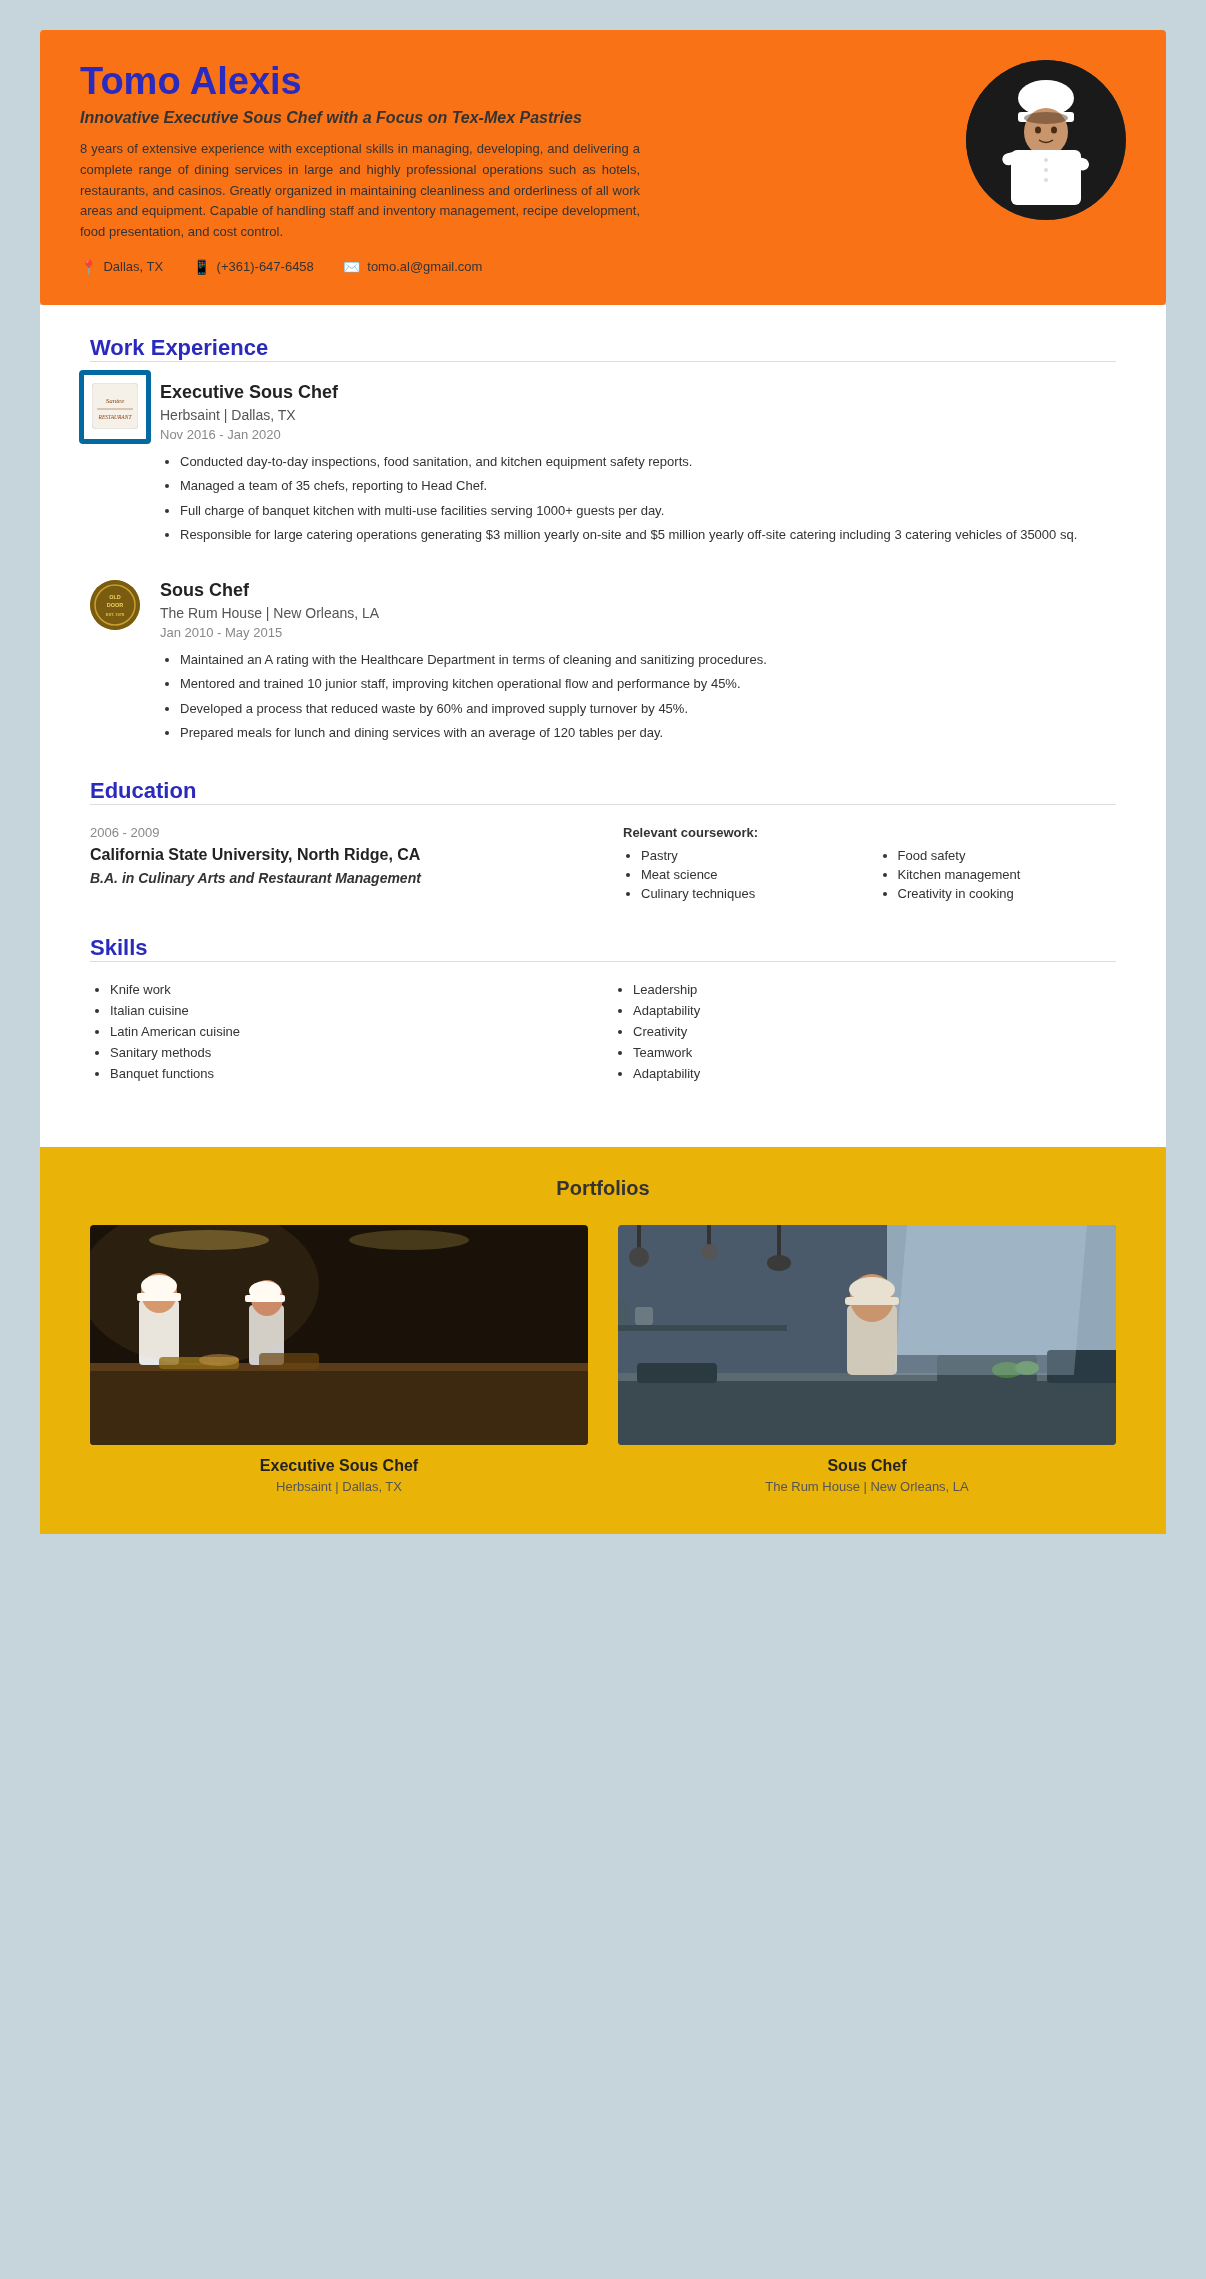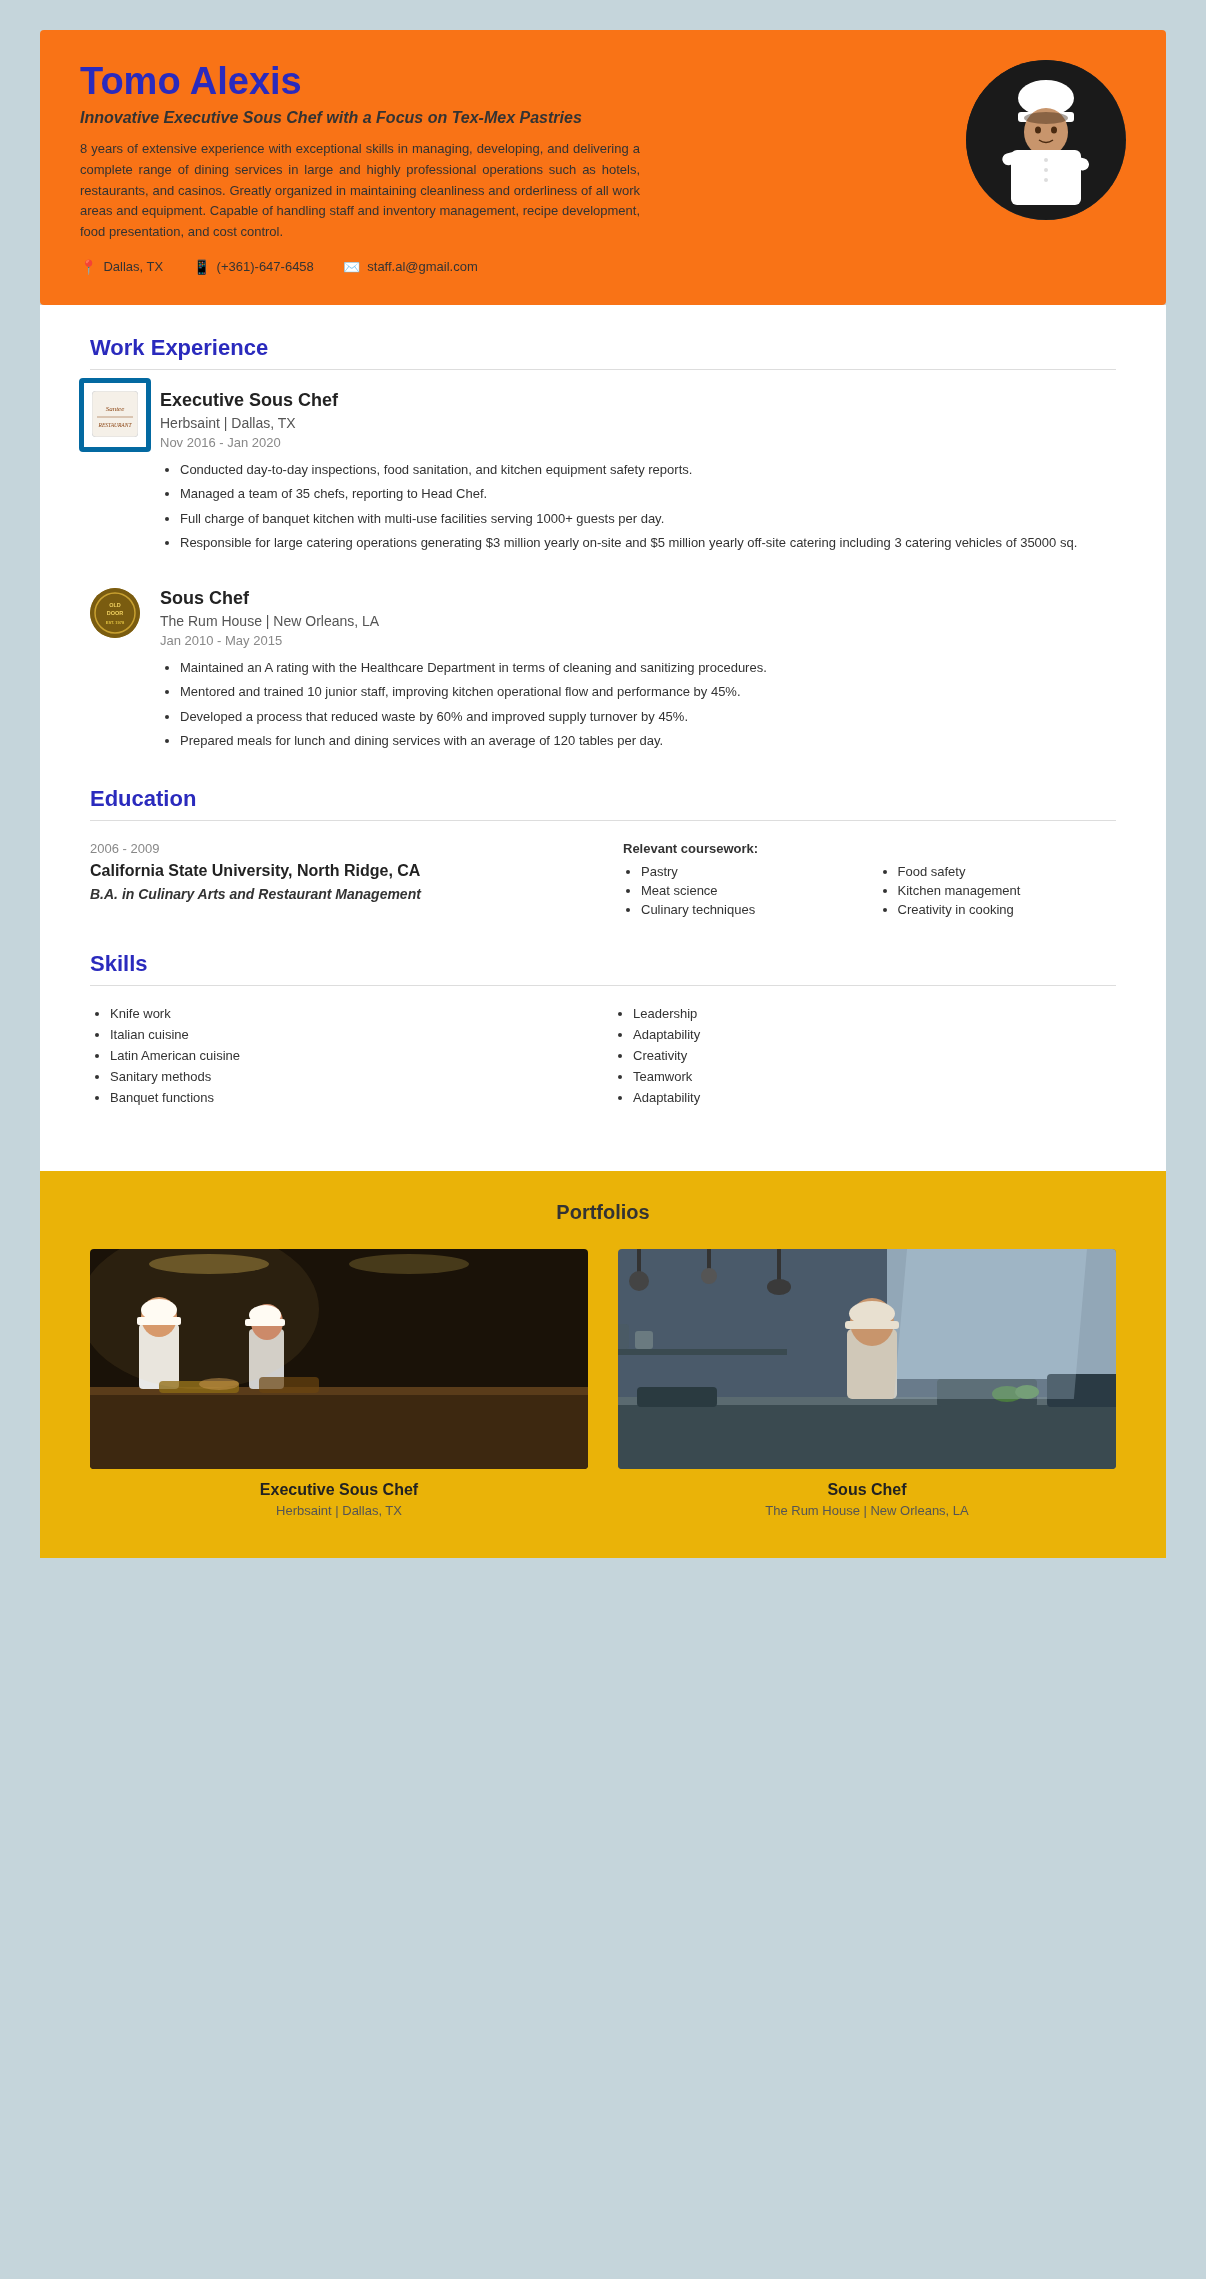--- a/index.html
+++ b/index.html
@@ -86,21 +86,20 @@
     .main-content {
       background: white;
       padding: 30px 50px;
     }
 
     
     .section-header {
       font-size: 22px;
       font-weight: bold;
       color: #2a2abd;
-      padding-bottom: 8px;
       border-bottom: 1px solid #ddd;
       margin-bottom: 20px;
     }
 
     
     .section { margin-bottom: 30px; }
 
     .job-entry {
       display: flex;
       gap: 20px;
@@ -249,21 +248,21 @@
         <div class="contact-item">
           <span class="contact-icon">📍</span>
           <span>Dallas, TX</span>
         </div>
         <div class="contact-item">
           <span class="contact-icon">📱</span>
           <span>(+361)-647-6458</span>
         </div>
         <div class="contact-item">
           <span class="contact-icon">✉️</span>
-          <span>staff.al@gmail.com</span>
+          <span>tomo.al@gmail.com</span>
         </div>
       </div>
     </div>
     <div class="header-photo">
       <div class="chef-avatar">
 
         <svg width="160" height="160" viewBox="0 0 160 160" xmlns="http://www.w3.org/2000/svg">
           <circle cx="80" cy="80" r="80" fill="#1a1a1a"></circle>
 
           <ellipse cx="80" cy="38" rx="28" ry="18" fill="white"></ellipse>

